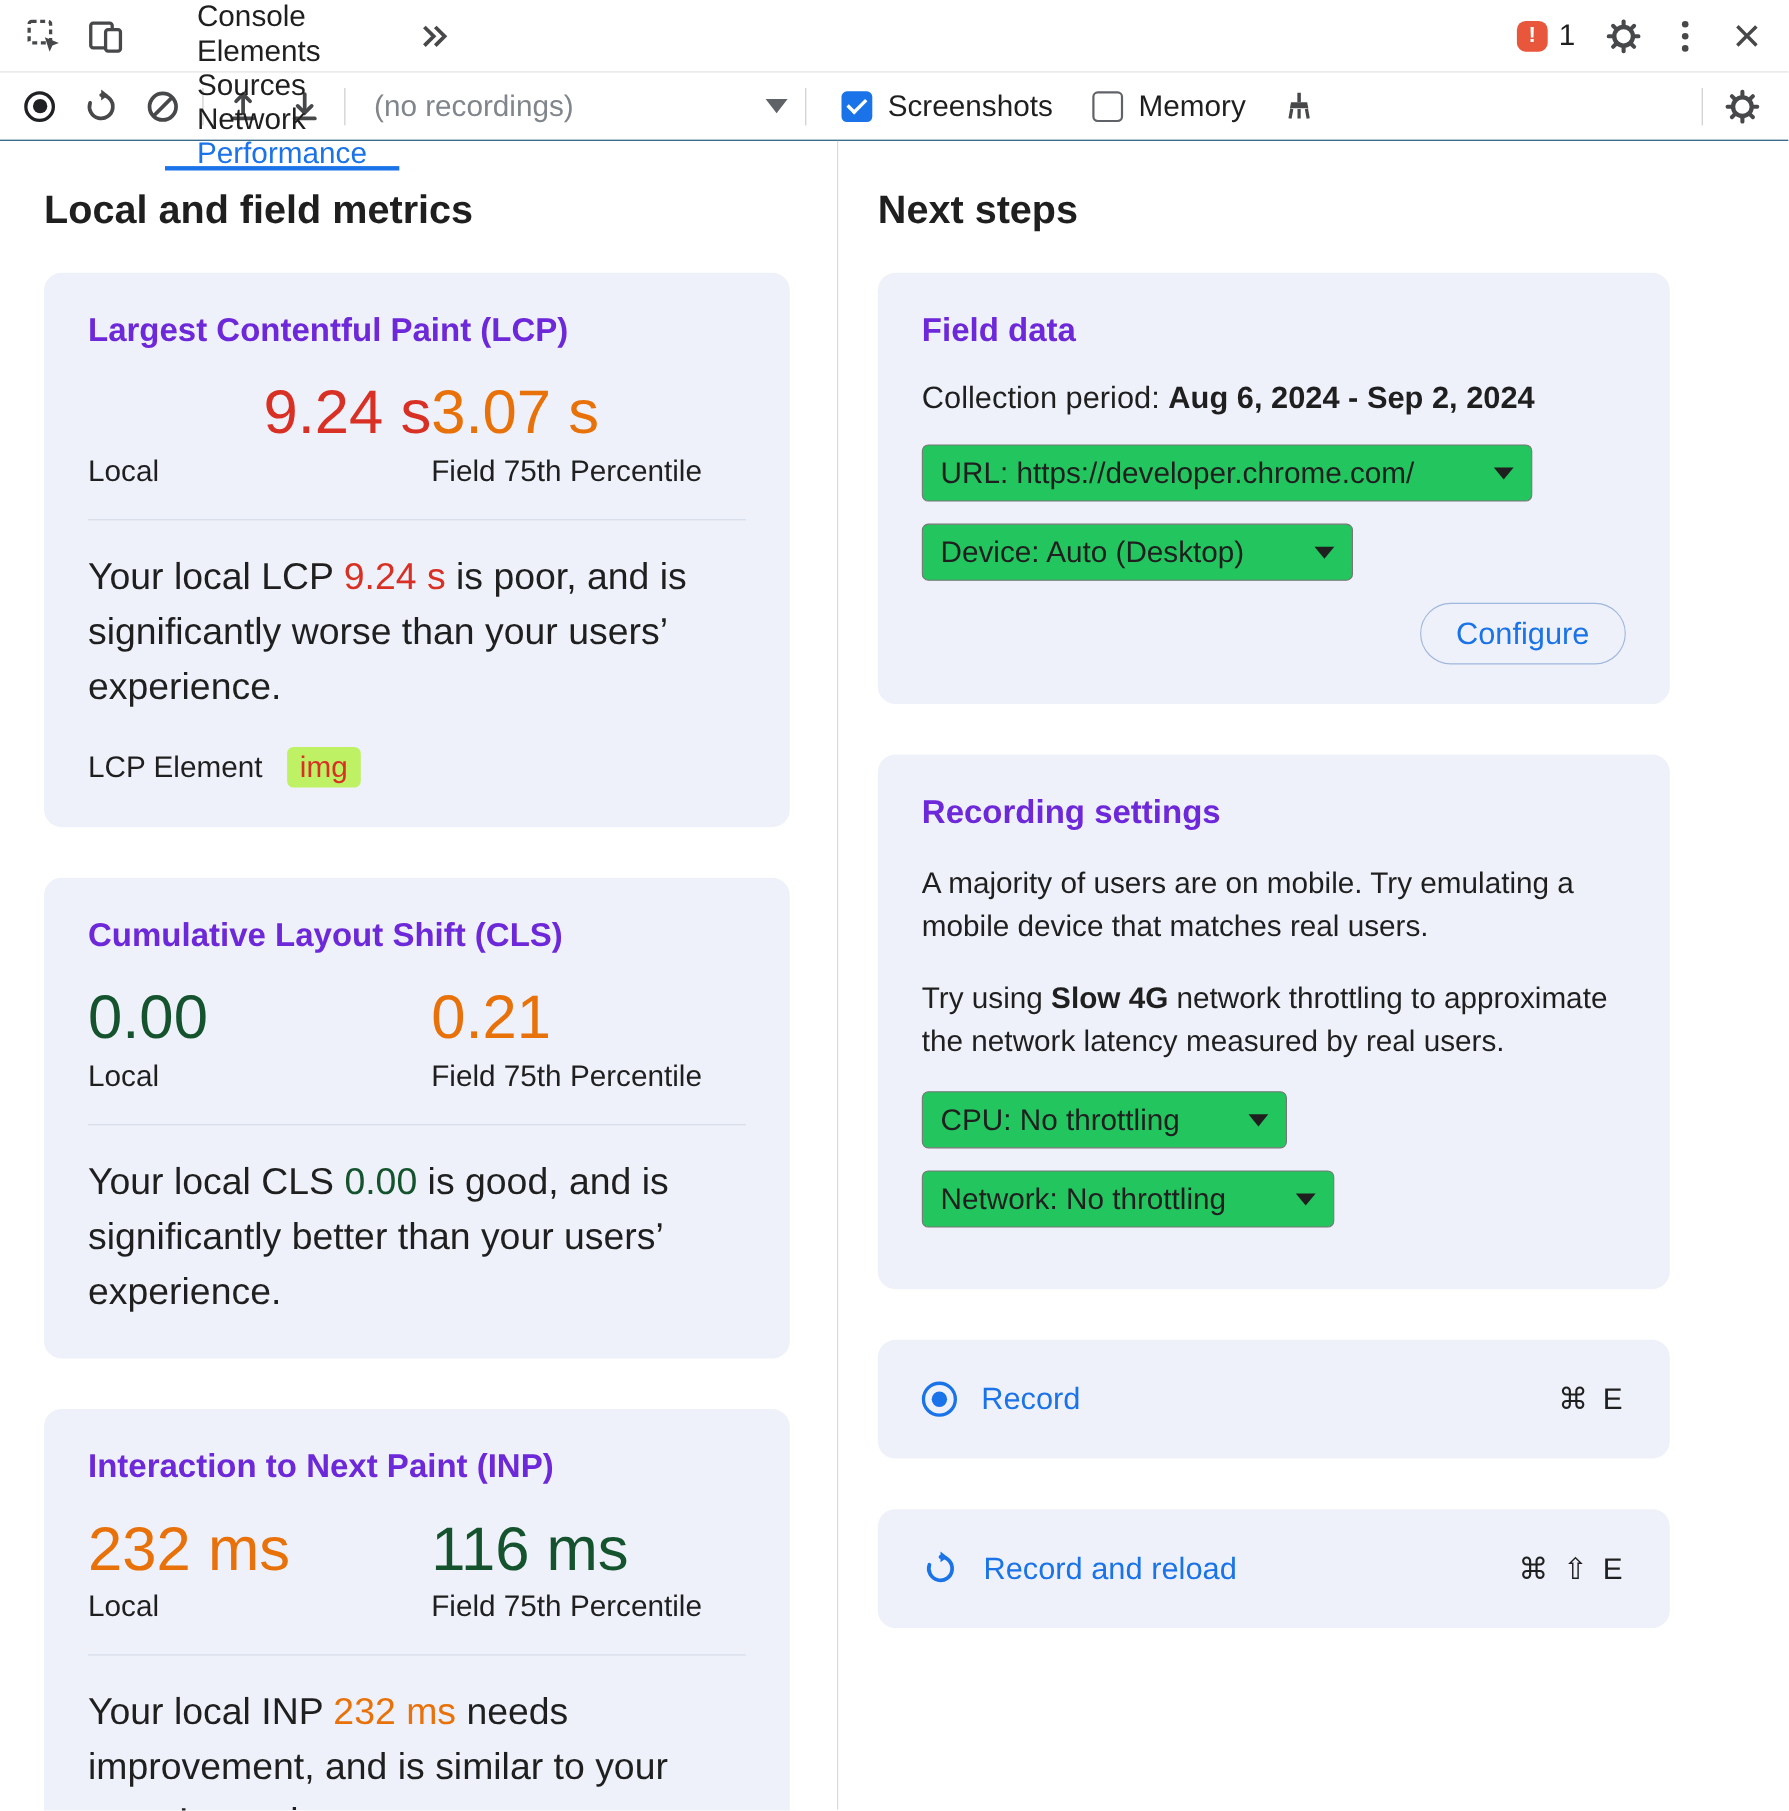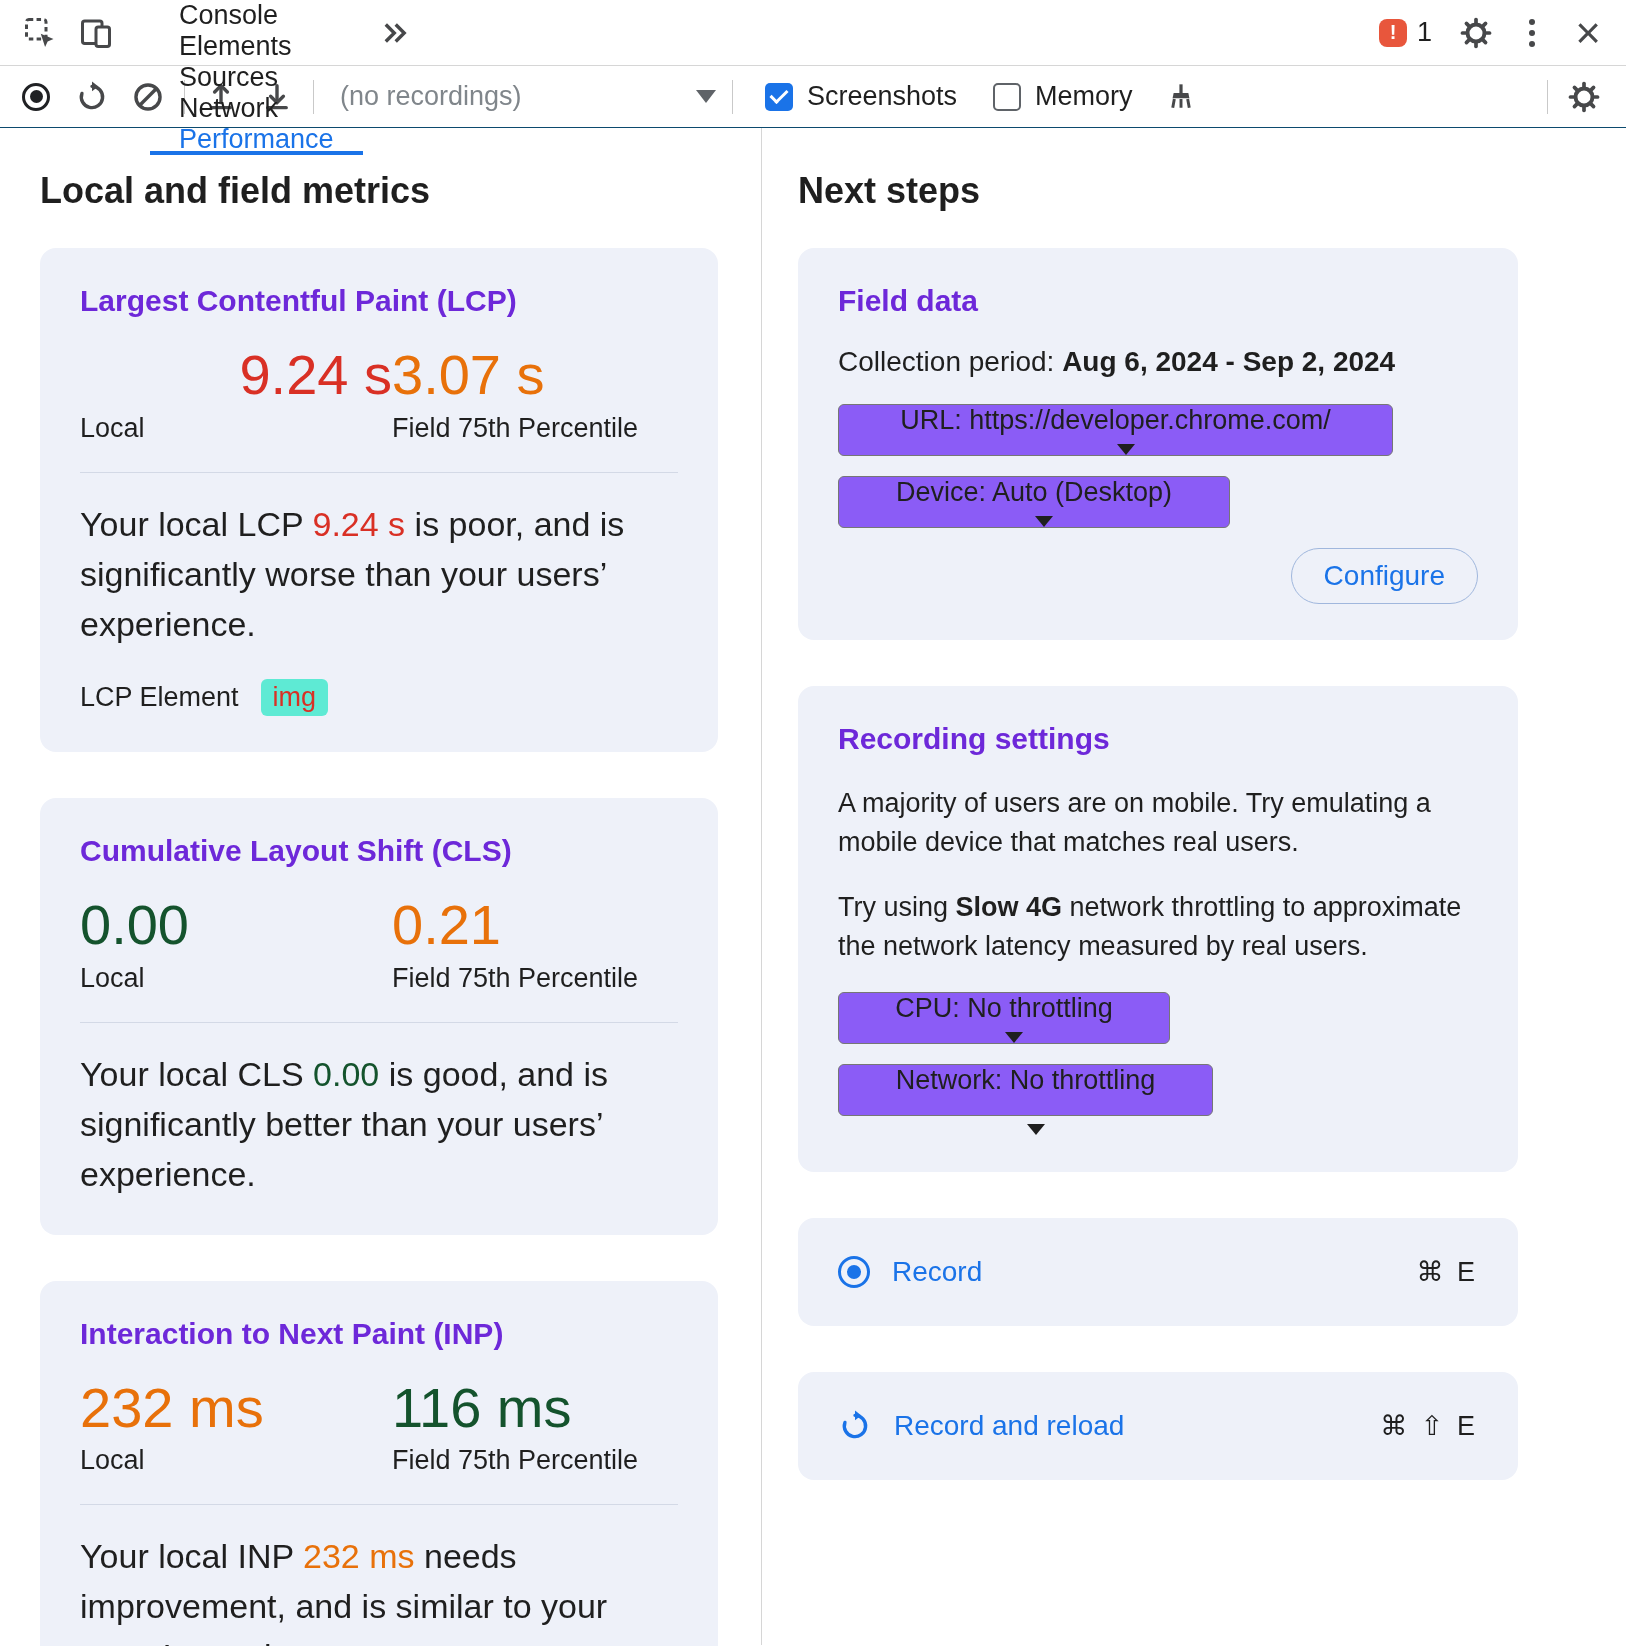--- a/index.html
+++ b/index.html
@@ -55,32 +55,32 @@
   .card h3 { font-size:30px; font-weight:700; color:#6d28d9; margin-bottom:28px; }
 
   
   .metric-row { display:flex; margin-bottom:28px; }
   .metric-col:first-child { width:312px; }
   .metric-value { font-size:56px; font-weight:400; line-height:1.05; }
   .metric-label { font-size:27px; margin-top:8px; color:#1f1f1f; }
   .metric-divider { height:1px; background:#d3d9e6; margin-bottom:26px; }
   .metric-desc { font-size:34px; line-height:50px; color:#1f1f1f; }
   .element-row { margin-top:30px; display:flex; align-items:center; gap:22px; font-size:27px; }
-  .element-chip { color:#d93025; background:#5eead4; padding:3px 12px; border-radius:6px; text-decoration:none; cursor:pointer; }
+  .element-chip { color:#d93025; background:#bef264; padding:3px 12px; border-radius:6px; text-decoration:none; cursor:pointer; }
 
   .c-poor { color:#d93025;text-align:right; }
   .c-ni   { color:#e8710a; }
   .c-good { color:#14532d; }
 
   
   .collection { font-size:28px; margin-bottom:26px; }
   .collection .dates { font-weight:700; }
-  .select { display:flex; align-items:center; justify-content:space-between; background:#8b5cf6;
+  .select { display:flex; align-items:center; justify-content:space-between; background:#22c55e;
     border:1.5px solid #767676; border-radius:6px; height:52px; padding:0 16px;
-    font-size:27px; margin-bottom:20px; cursor:pointer;flex-direction:column; }
+    font-size:27px; margin-bottom:20px; cursor:pointer; }
   .caret-sm { width:0; height:0; border-left:9px solid transparent; border-right:9px solid transparent; border-top:11px solid #1f1f1f; margin-left:20px; }
   .w-url { width:555px; } .w-device { width:392px; } .w-cpu { width:332px; } .w-net { width:375px;gap:28px; }
   .configure-row { display:flex; justify-content:flex-end; margin-top:12px; }
   .configure-btn { font-size:28px; color:#1a73e8; border:1.5px solid #a0b7dd; border-radius:28px;
     padding:11px 32px; background:transparent; }
   .rs-para { font-size:27px; line-height:39px; margin-bottom:26px; }
   .rs-para .bold { font-weight:700; }
 
   .action-card { display:flex; align-items:center; padding:0 40px; height:108px; background:#eef1f9; border-radius:16px; margin-bottom:46px; }
   .action-btn { display:flex; align-items:center; gap:22px; }

